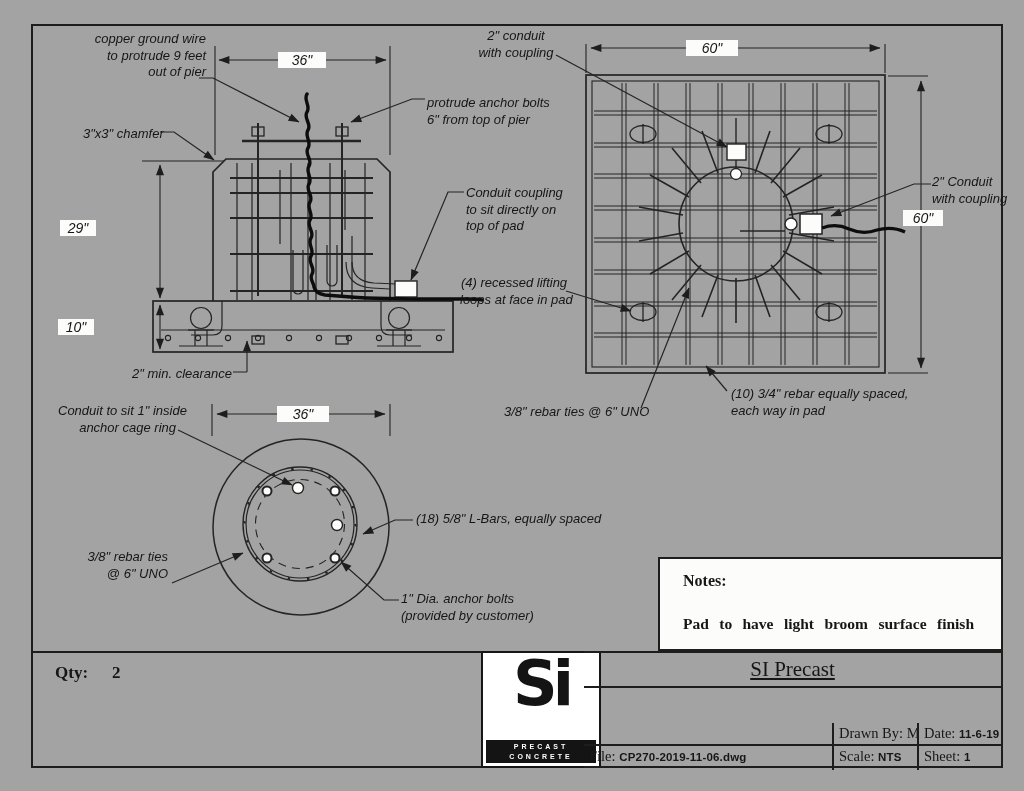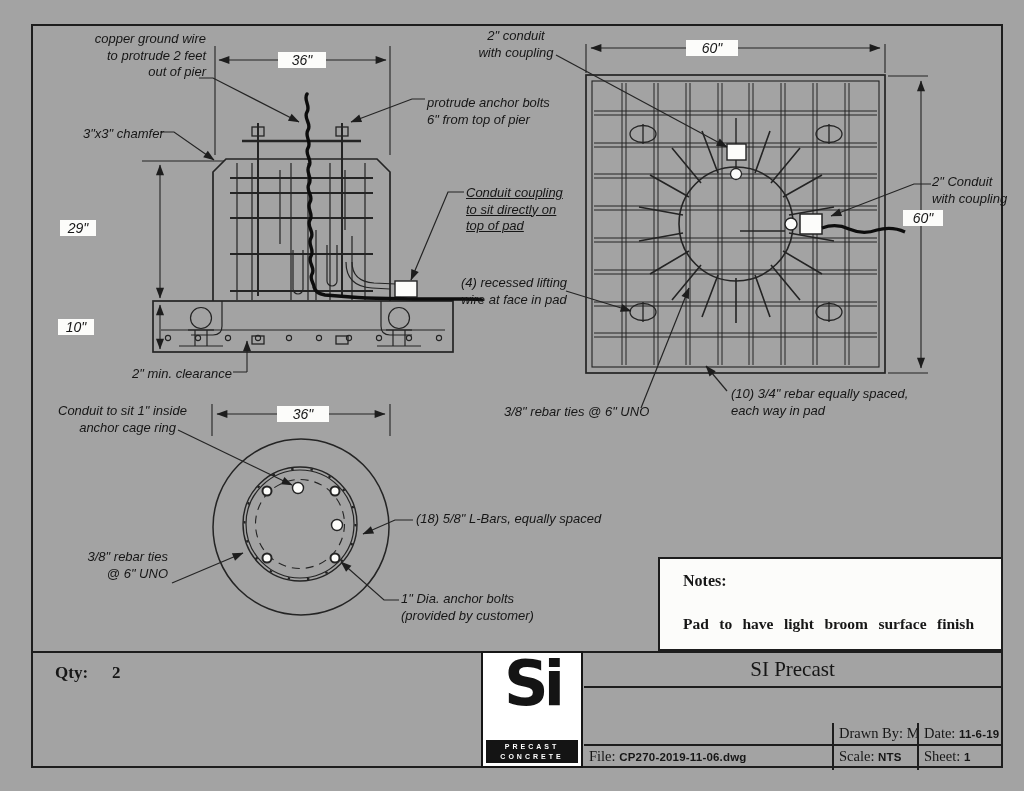--- a/index.html
+++ b/index.html
@@ -19,33 +19,33 @@
   .notes .h{position:absolute;left:23px;top:13px;font-family:Liberation Serif, serif;
             font-weight:bold;font-size:16px;}
   .notes .b{position:absolute;left:23px;top:56px;font-family:"Liberation Serif",serif;
             font-weight:bold;font-size:15.5px;word-spacing:6.5px;white-space:nowrap;}
   
   .striptop{position:absolute;left:31px;top:651px;width:972px;border-top:2px solid #1d1d1d;}
   .qty{position:absolute;left:55px;top:663px;font-family:"Liberation Serif",serif;
        font-weight:bold;font-size:17px;}
   .qty .v{margin-left:24px;}
   
-  .logo{position:absolute;left:481px;top:651px;width:102px;height:117px;background:#fff;
+  .logo{position:absolute;left:481px;top:651px;width:120px;height:117px;background:#fff;
         border:2px solid #161616;box-sizing:border-box;}
   .logo .mark{position:absolute;left:0;right:0;top:-6px;text-align:center;
         font-family:"DejaVu Sans",sans-serif;font-weight:bold;font-size:62px;
         letter-spacing:-5px;color:#141414;}
   .logo .bar{position:absolute;left:3px;right:3px;bottom:3px;height:23px;background:#141414;
         color:#fff;text-align:center;font-size:7px;font-weight:bold;letter-spacing:3px;
         line-height:10px;padding-top:2px;box-sizing:border-box;}
   
   .tb{position:absolute;left:584px;top:651px;width:419px;height:117px;box-sizing:border-box;
       border:2px solid #1d1d1d;border-left:none;font-family:"Liberation Serif",serif;}
   .tb .row{position:absolute;left:0;width:100%;box-sizing:border-box;border-bottom:2px solid #1d1d1d;}
-  .tb .r1{top:0;height:35px;font-size:21px;text-align:center;line-height:33px;}
+  .tb .r1{top:0;height:35px;font-size:21px;text-align:center;line-height:33px;text-decoration:underline;}
   .tb .r2{top:35px;height:35px;font-size:15.5px;text-align:center;line-height:33px;white-space:pre;}
   .tb .r3{top:70px;height:23px;}
   .tb .r4{top:93px;height:24px;border-bottom:none;}
   .tb .cell{position:absolute;top:0;bottom:0;box-sizing:border-box;font-size:14.5px;
             line-height:21px;padding-left:5px;white-space:nowrap;overflow:hidden;}
   .tb .c1{left:0;width:204px;}
   .tb .c2{left:248px;width:85px;border-left:2px solid #1d1d1d;}
   .tb .c3{left:333px;right:0;border-left:2px solid #1d1d1d;}
   .tb .val{font-family:"Liberation Sans",sans-serif;font-size:11.5px;font-weight:bold;letter-spacing:0.2px;}
   .tb .valserif{font-family:"Liberation Serif",serif;font-size:14.5px;font-weight:normal;}
@@ -226,29 +226,29 @@
           <polyline points="413,520 395,520 363,534" marker-end="url(#ah)"></polyline>
           <polyline points="172,583 243,553" marker-end="url(#ah)"></polyline>
           <polyline points="399,600 384,600 341,562" marker-end="url(#ah)"></polyline>
         </g>
       </g>
     </g>
   </svg>
 
   <div class="lbl r" style="left:58px;top:31px;width:148px;">
     <div>copper ground wire</div>
-    <div>to protrude 2 feet</div>
+    <div>to protrude 9 feet</div>
     <div>out of pier</div>
   </div>
   <div class="lbl" style="left:427px;top:95px;">
     <div>protrude anchor bolts</div>
     <div>6" from top of pier</div>
   </div>
   <div class="lbl" style="left:83px;top:126px;">3"x3" chamfer</div>
-  <div class="lbl" style="left:466px;top:185px;text-decoration:underline;">
+  <div class="lbl" style="left:466px;top:185px;">
     <div>Conduit coupling</div>
     <div>to sit directly on</div>
     <div>top of pad</div>
   </div>
   <div class="lbl r" style="left:118px;top:366px;width:114px;">2" min. clearance</div>
   <div class="dim" style="left:278px;top:52px;width:44px;">36"</div>
   <div class="dim" style="left:60px;top:220px;width:32px;">29"</div>
   <div class="dim" style="left:58px;top:319px;width:32px;">10"</div>
 
   <div class="lbl c" style="left:473px;top:28px;width:86px;">
@@ -256,21 +256,21 @@
     <div>with coupling</div>
   </div>
   <div class="dim" style="left:686px;top:40px;width:48px;">60"</div>
   <div class="lbl" style="left:932px;top:174px;">
     <div>2" Conduit</div>
     <div>with coupling</div>
   </div>
   <div class="dim" style="left:903px;top:210px;width:36px;">60"</div>
   <div class="lbl c" style="left:460px;top:275px;width:108px;">
     <div>(4) recessed lifting</div>
-    <div>wire at face in pad</div>
+    <div>loops at face in pad</div>
   </div>
   <div class="lbl r" style="left:504px;top:404px;width:128px;">3/8" rebar ties @ 6" UNO</div>
   <div class="lbl" style="left:731px;top:386px;">
     <div>(10) 3/4" rebar equally spaced,</div>
     <div>each way in pad</div>
   </div>
 
   <div class="lbl r" style="left:58px;top:403px;width:118px;">
     <div>Conduit to sit 1" inside</div>
     <div>anchor cage ring</div>

